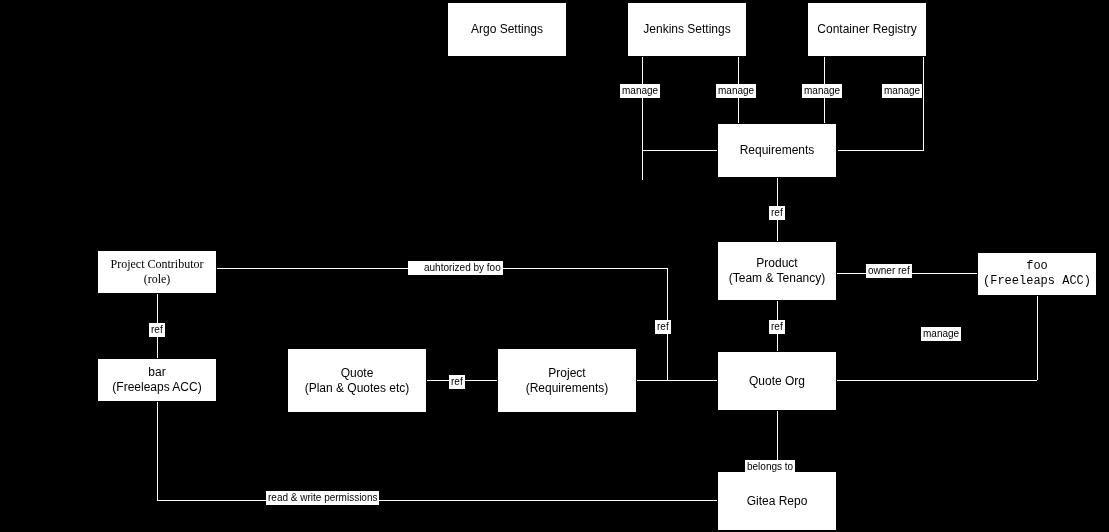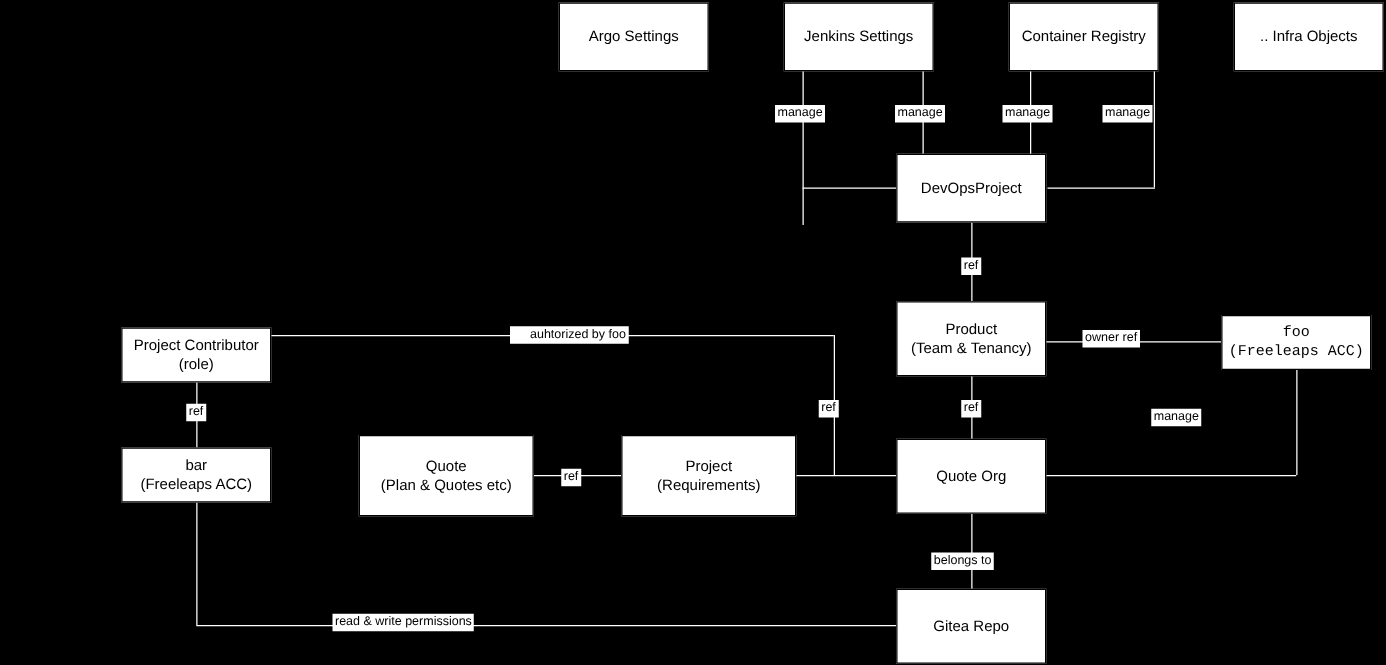--- a/index.html
+++ b/index.html
@@ -72,25 +72,24 @@
 
   <div class="edge-line" style="left:157px; top:402px; width:1px; height:98px;"></div>
   <div class="edge-line" style="left:157px; top:500px; width:560px; height:1px;"></div>
 
   <div class="node" style="left:447px; top:2px; width:120px; height:55px;text-align:center;">Argo Settings</div>
 
   <div class="node" style="left:627px; top:2px; width:120px; height:55px;">Jenkins Settings</div>
 
   <div class="node" style="left:807px; top:2px; width:120px; height:55px;">Container Registry</div>
 
-  <div class="node" style="left:987px; top:2px; width:120px; height:55px;">.. Infra Objects</div>
 
-  <div class="node" style="left:717px; top:123px; width:120px; height:55px;">DevOpsProject</div>
+  <div class="node" style="left:717px; top:123px; width:120px; height:55px;">Requirements</div>
 
-  <div class="node" style="left:97px; top:262px; width:120px; height:44px;">Project Contributor
+  <div class="node" style="left:97px; top:250px; width:120px; height:44px;font-family:Liberation Serif, serif;">Project Contributor
 (role)</div>
 
   <div class="node" style="left:717px; top:241px; width:120px; height:60px;">Product
 (Team &amp; Tenancy)</div>
 
   <div class="node" style="left:977px; top:252px; width:120px; height:44px;font-family:Liberation Mono, monospace;">foo
 (Freeleaps ACC)</div>
 
   <div class="node" style="left:97px; top:358px; width:120px; height:44px;">bar
 (Freeleaps ACC)</div>
@@ -122,17 +121,17 @@
   <div class="edge-label" style="left:149px; top:323px;">ref</div>
 
   <div class="edge-label" style="left:655px; top:320px;">ref</div>
 
   <div class="edge-label" style="left:769px; top:320px;">ref</div>
 
   <div class="edge-label" style="left:921px; top:327px;">manage</div>
 
   <div class="edge-label" style="left:449px; top:375px;">ref</div>
 
-  <div class="edge-label" style="left:745px; top:442px;">belongs to</div>
+  <div class="edge-label" style="left:745px; top:460px;">belongs to</div>
 
   <div class="edge-label" style="left:266px; top:491px;">read &amp; write permissions</div>
 
 </div>
 
 </body></html>

